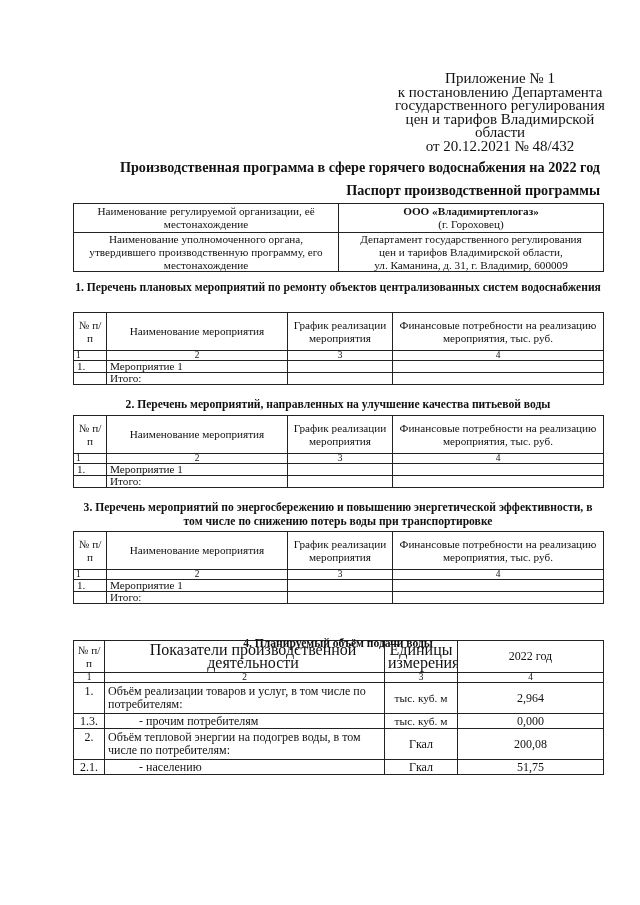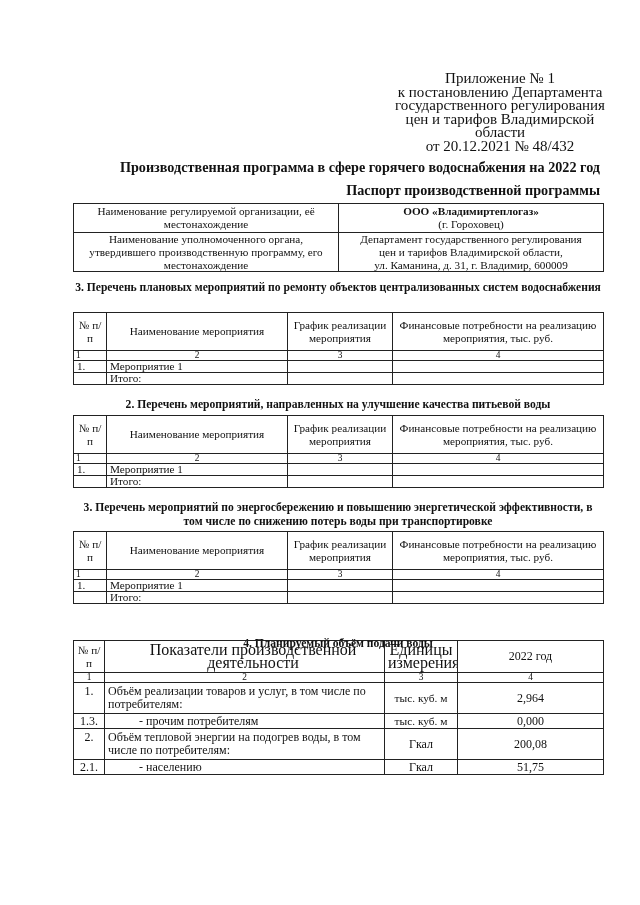--- a/index.html
+++ b/index.html
@@ -57,21 +57,21 @@
     <td class="c" style="height:38px;">Наименование уполномоченного органа, утвердившего производственную программу, его местонахождение</td>
     <td class="c">
       <div>Департамент государственного регулирования</div>
       <div>цен и тарифов Владимирской области,</div>
       <div>ул. Каманина, д. 31, г. Владимир, 600009</div>
     </td>
   </tr>
 </tbody>
   </table>
 
-<div class="abs sec-title" style="top:281px;">3. Перечень плановых мероприятий по ремонту объектов централизованных систем водоснабжения</div>
+<div class="abs sec-title" style="top:281px;">1. Перечень плановых мероприятий по ремонту объектов централизованных систем водоснабжения</div>
 <table style="top:312px;">
   <colgroup>
       <col style="width:33px">
       <col style="width:181px">
       <col style="width:105px">
       <col style="width:211px">
     </colgroup>
   <tbody>
       <tr class="hdr">
     <td class="c">№ п/п</td>

